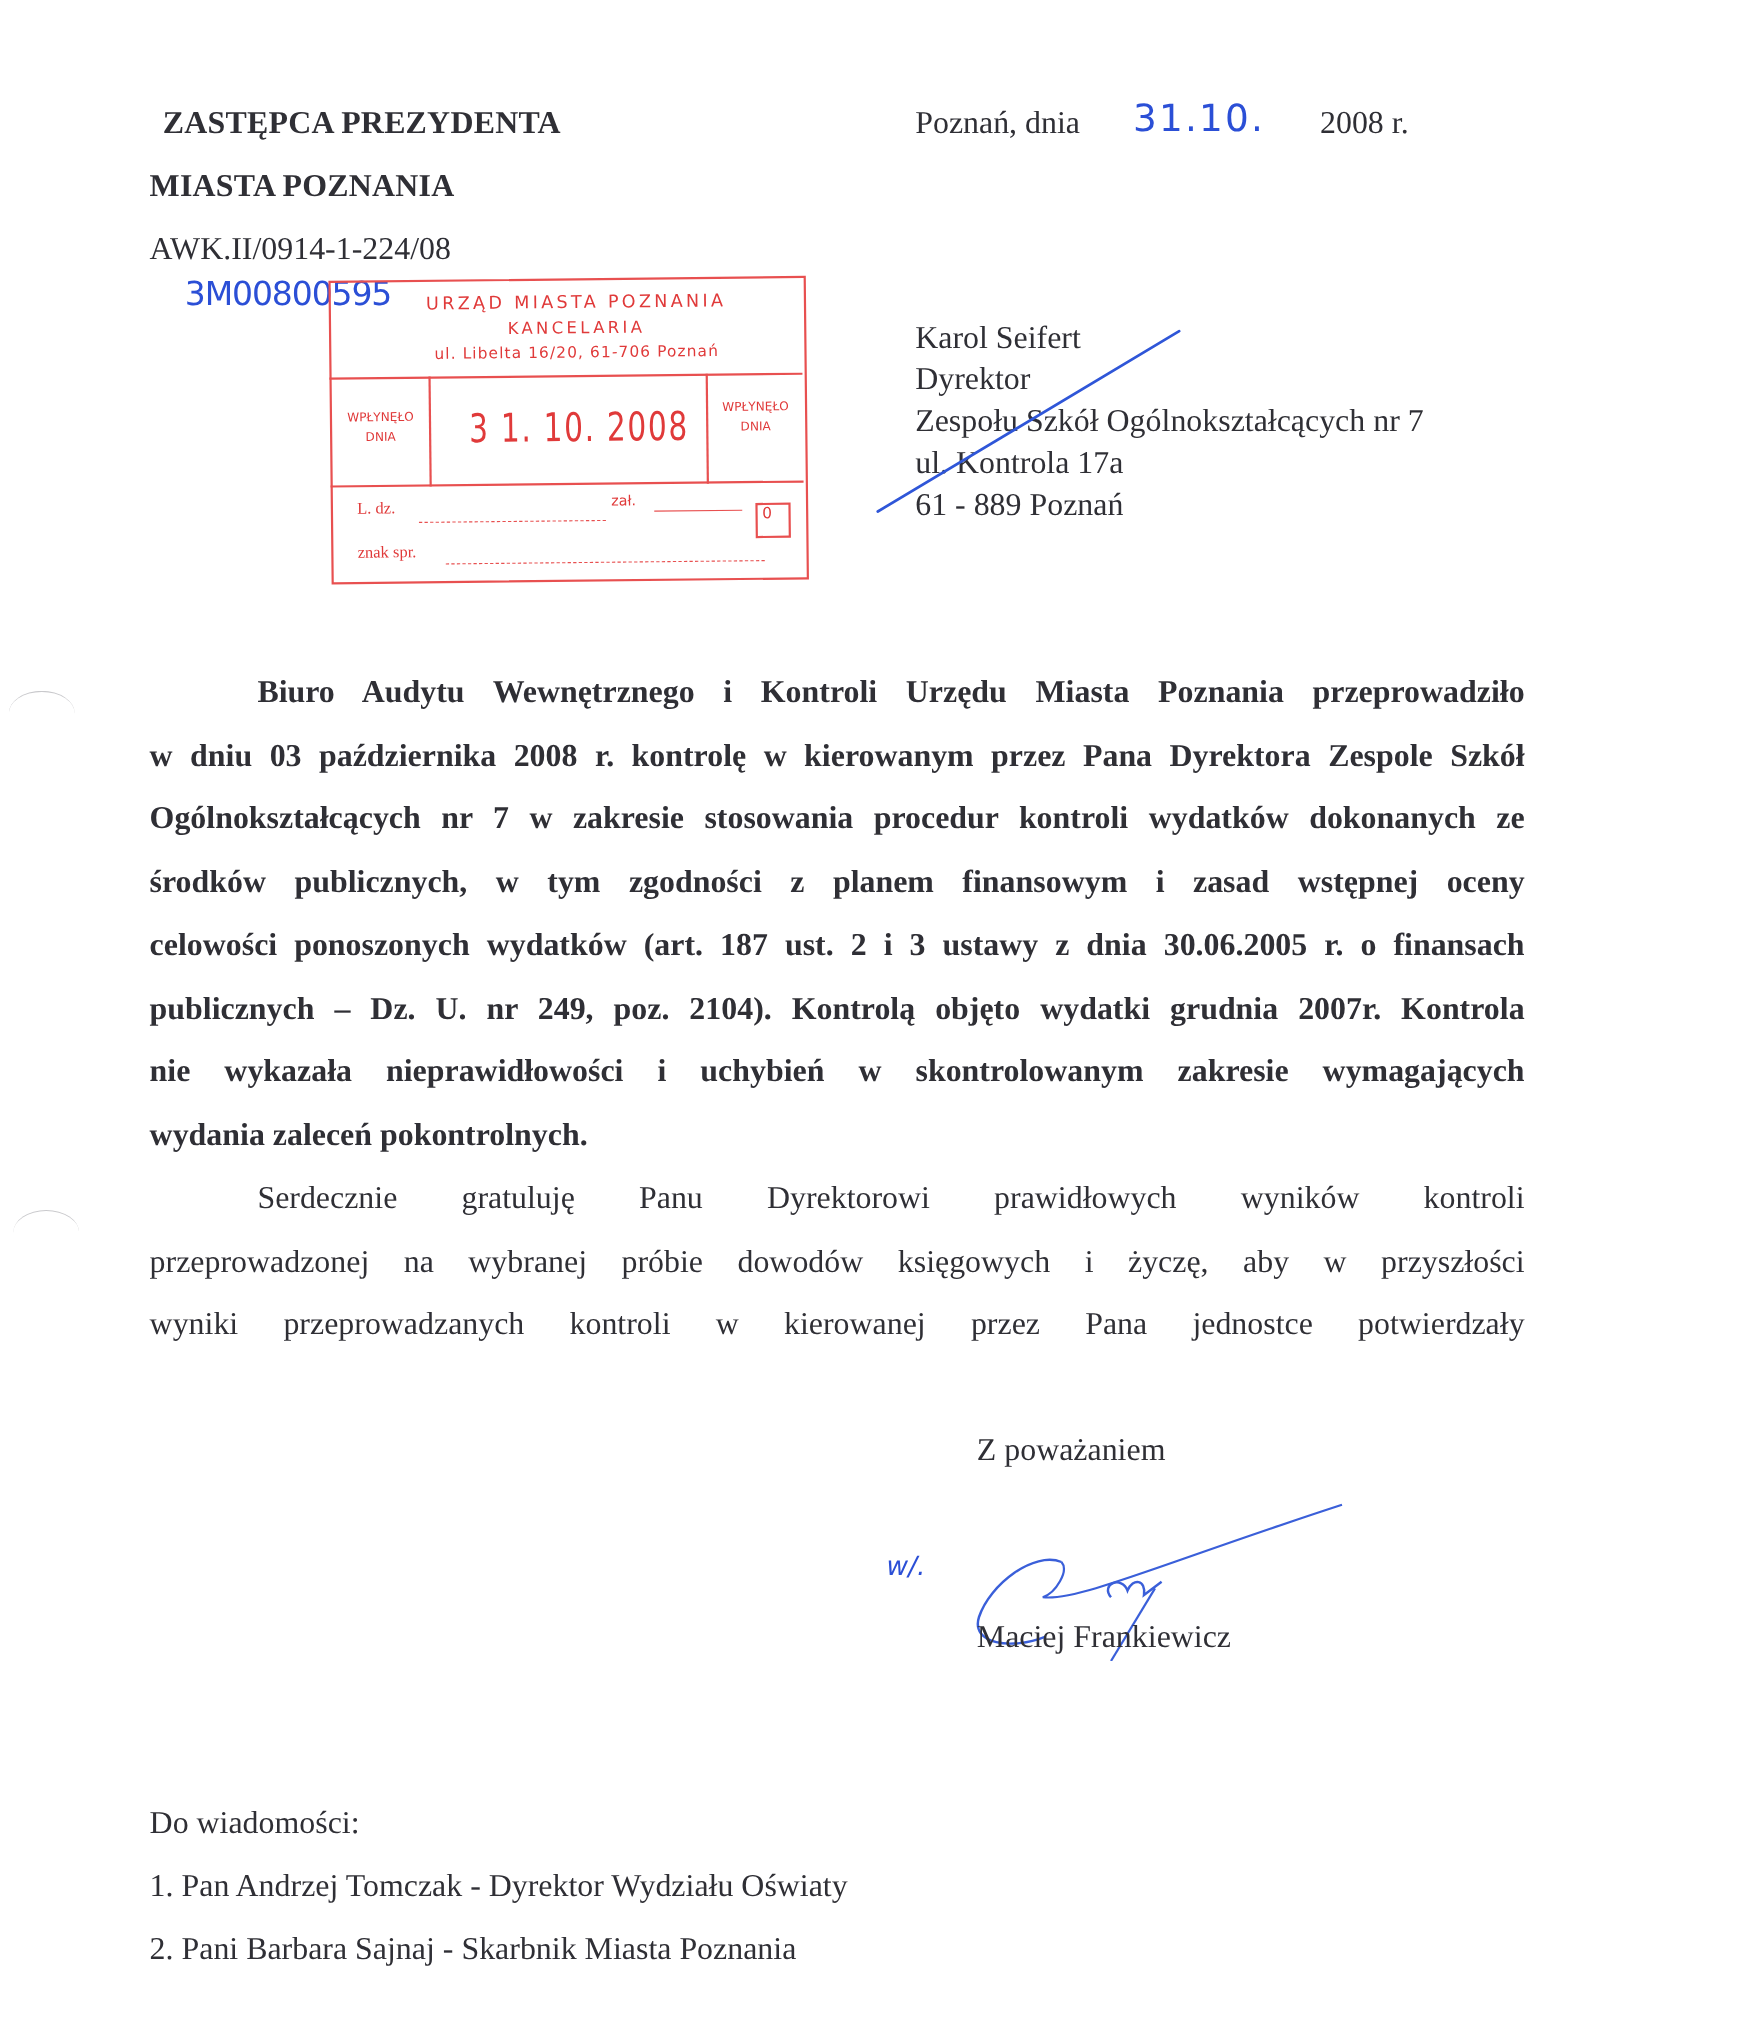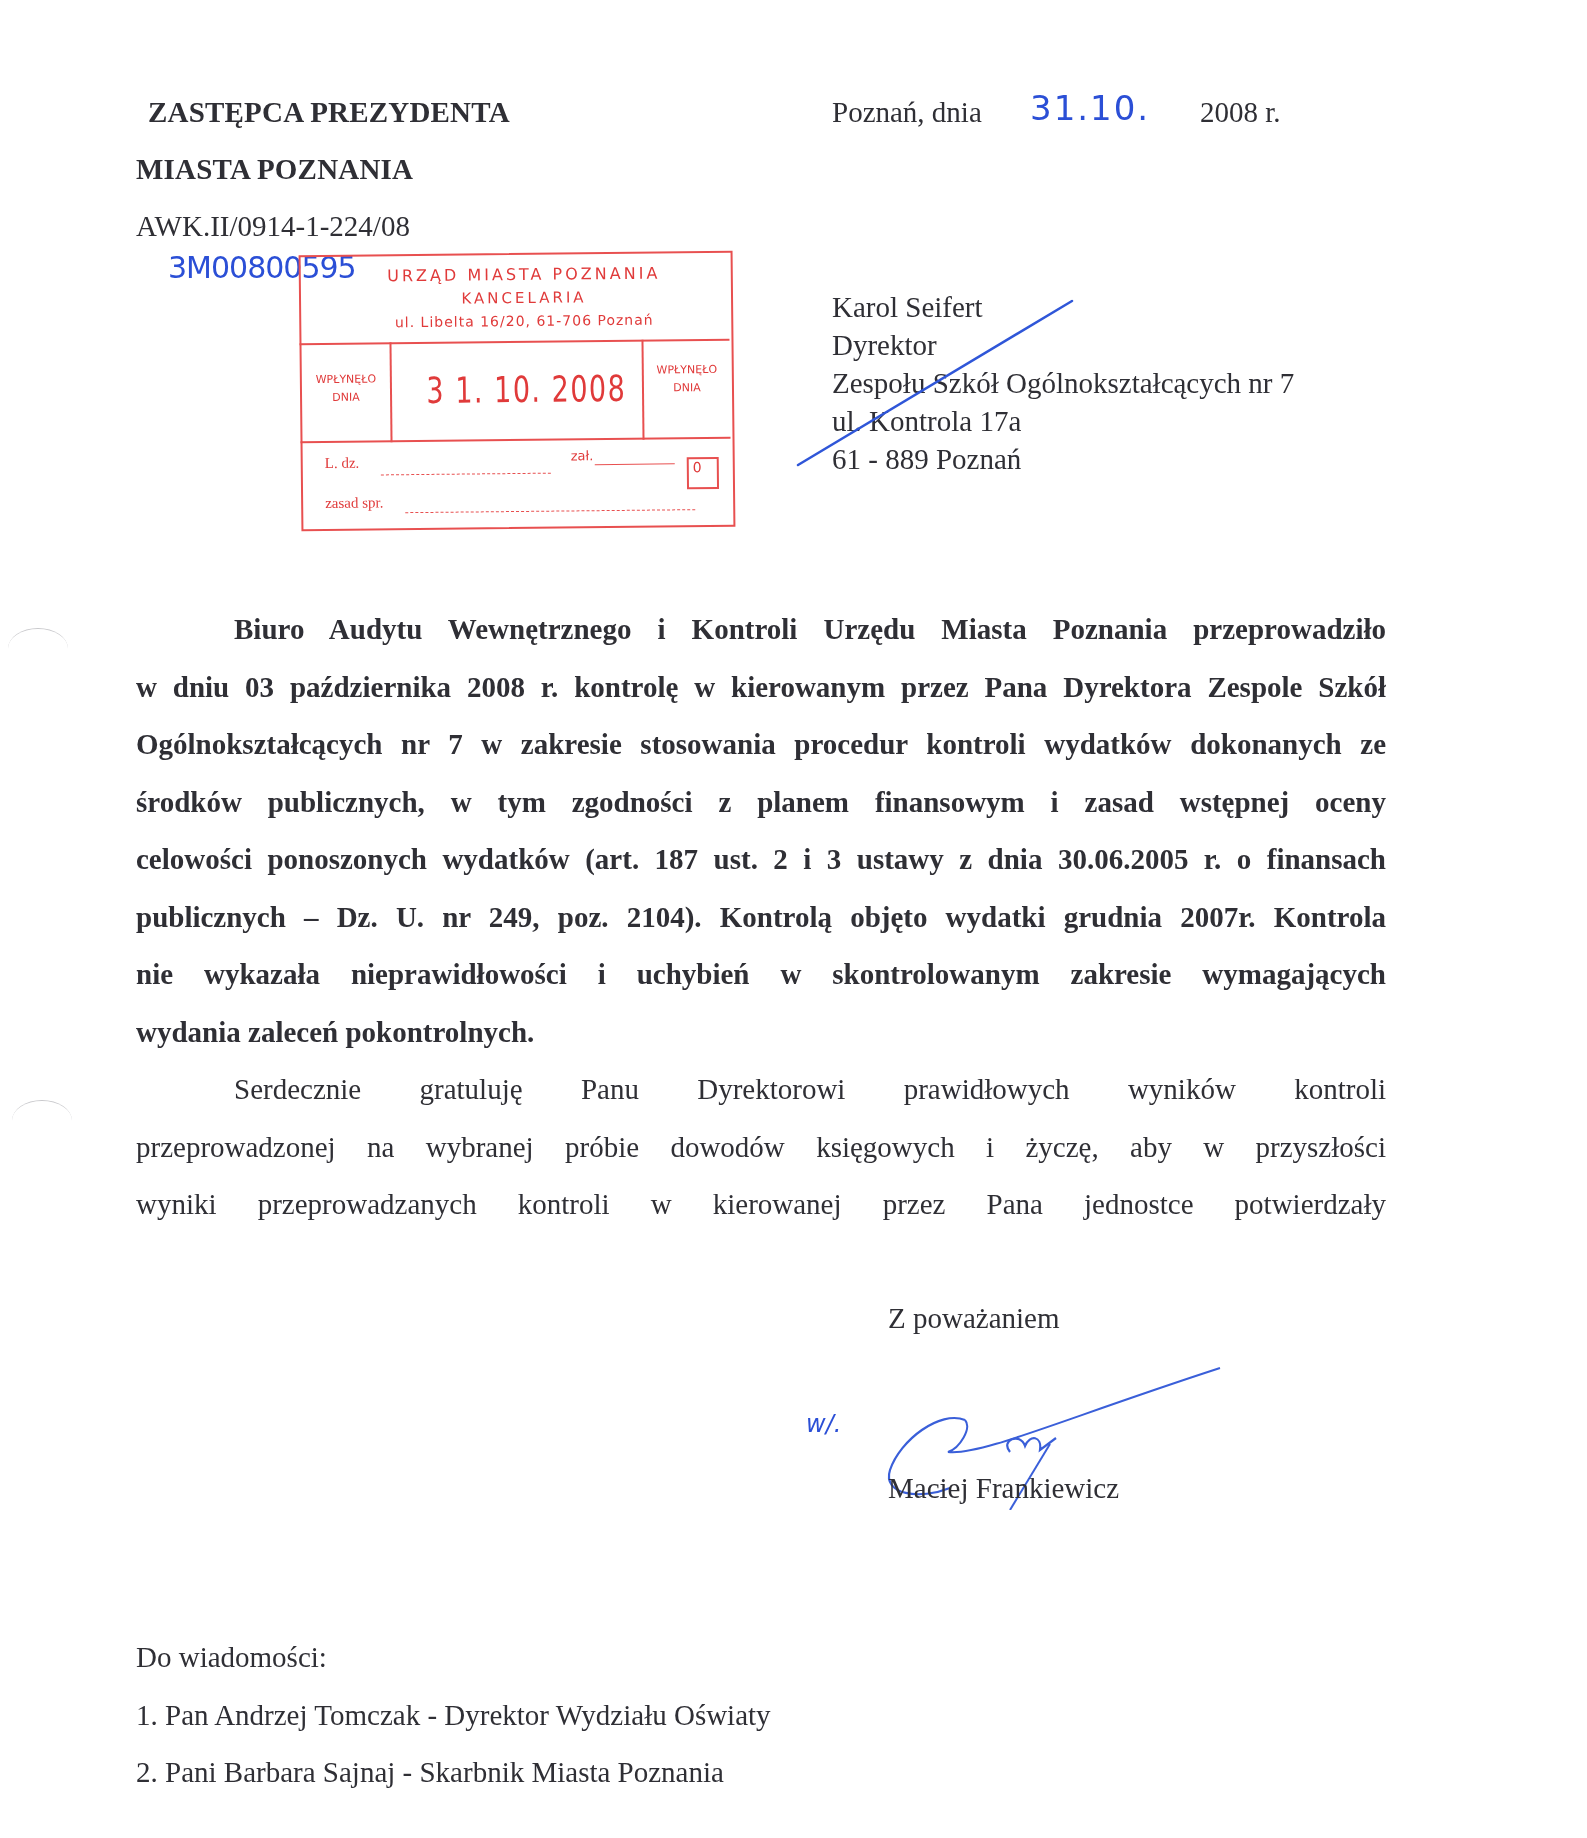--- a/index.html
+++ b/index.html
@@ -52,25 +52,25 @@
   <div class="txt" style="left:4px; top:118px; width:84px; text-align:center; font-size:11px;">WPŁYNĘŁO</div>
   <div class="txt" style="left:4px; top:136px; width:84px; text-align:center; font-size:11px;">DNIA</div>
 
   <div class="txt" style="left:96px; top:116px; width:244px; text-align:center; font-size:36px; letter-spacing:2px; transform:scaleX(0.75);">3 1. 10. 2008</div>
 
   <div class="txt" style="left:346px; top:112px; width:82px; text-align:center; font-size:11px;">WPŁYNĘŁO</div>
   <div class="txt" style="left:346px; top:130px; width:82px; text-align:center; font-size:11px;">DNIA</div>
 
   <div class="txt" style="left:24px; top:200px; font-size:15px; font-family:'Liberation Serif', serif;">L. dz.</div>
   <div class="abs" style="left:80px; top:220px; width:170px; border-top:1.5px dashed #e85050;"></div>
-  <div class="txt" style="left:270px; top:196px; font-size:13px;text-align:center;">zał.</div>
+  <div class="txt" style="left:255px; top:196px; font-size:13px;text-align:center;">zał.</div>
   <div class="abs" style="left:294px; top:212px; width:80px; border-top:1.5px solid #e85050;"></div>
   <div class="abs" style="left:386px; top:206px; width:28px; height:28px; border:2px solid #e85050;"></div>
   <div class="txt" style="left:392px; top:208px; font-size:14px;">0</div>
-  <div class="txt" style="left:24px; top:240px; font-size:15px; font-family:'Liberation Serif', serif;">zasad spr.</div>
+  <div class="txt" style="left:24px; top:240px; font-size:15px; font-family:'Liberation Serif', serif;">znak spr.</div>
   <div class="abs" style="left:104px; top:258px; width:290px; border-top:1.5px dashed #e85050;"></div>
 </div>
 
 <div class="abs t28" style="left:832px; top:288px; line-height:38px;">
   <div>Karol Seifert</div>
   <div>Dyrektor</div>
   <div>Zespołu Szkół Ogólnokształcących nr 7</div>
   <div>ul. Kontrola 17a</div>
   <div>61 - 889 Poznań</div>
 </div>

